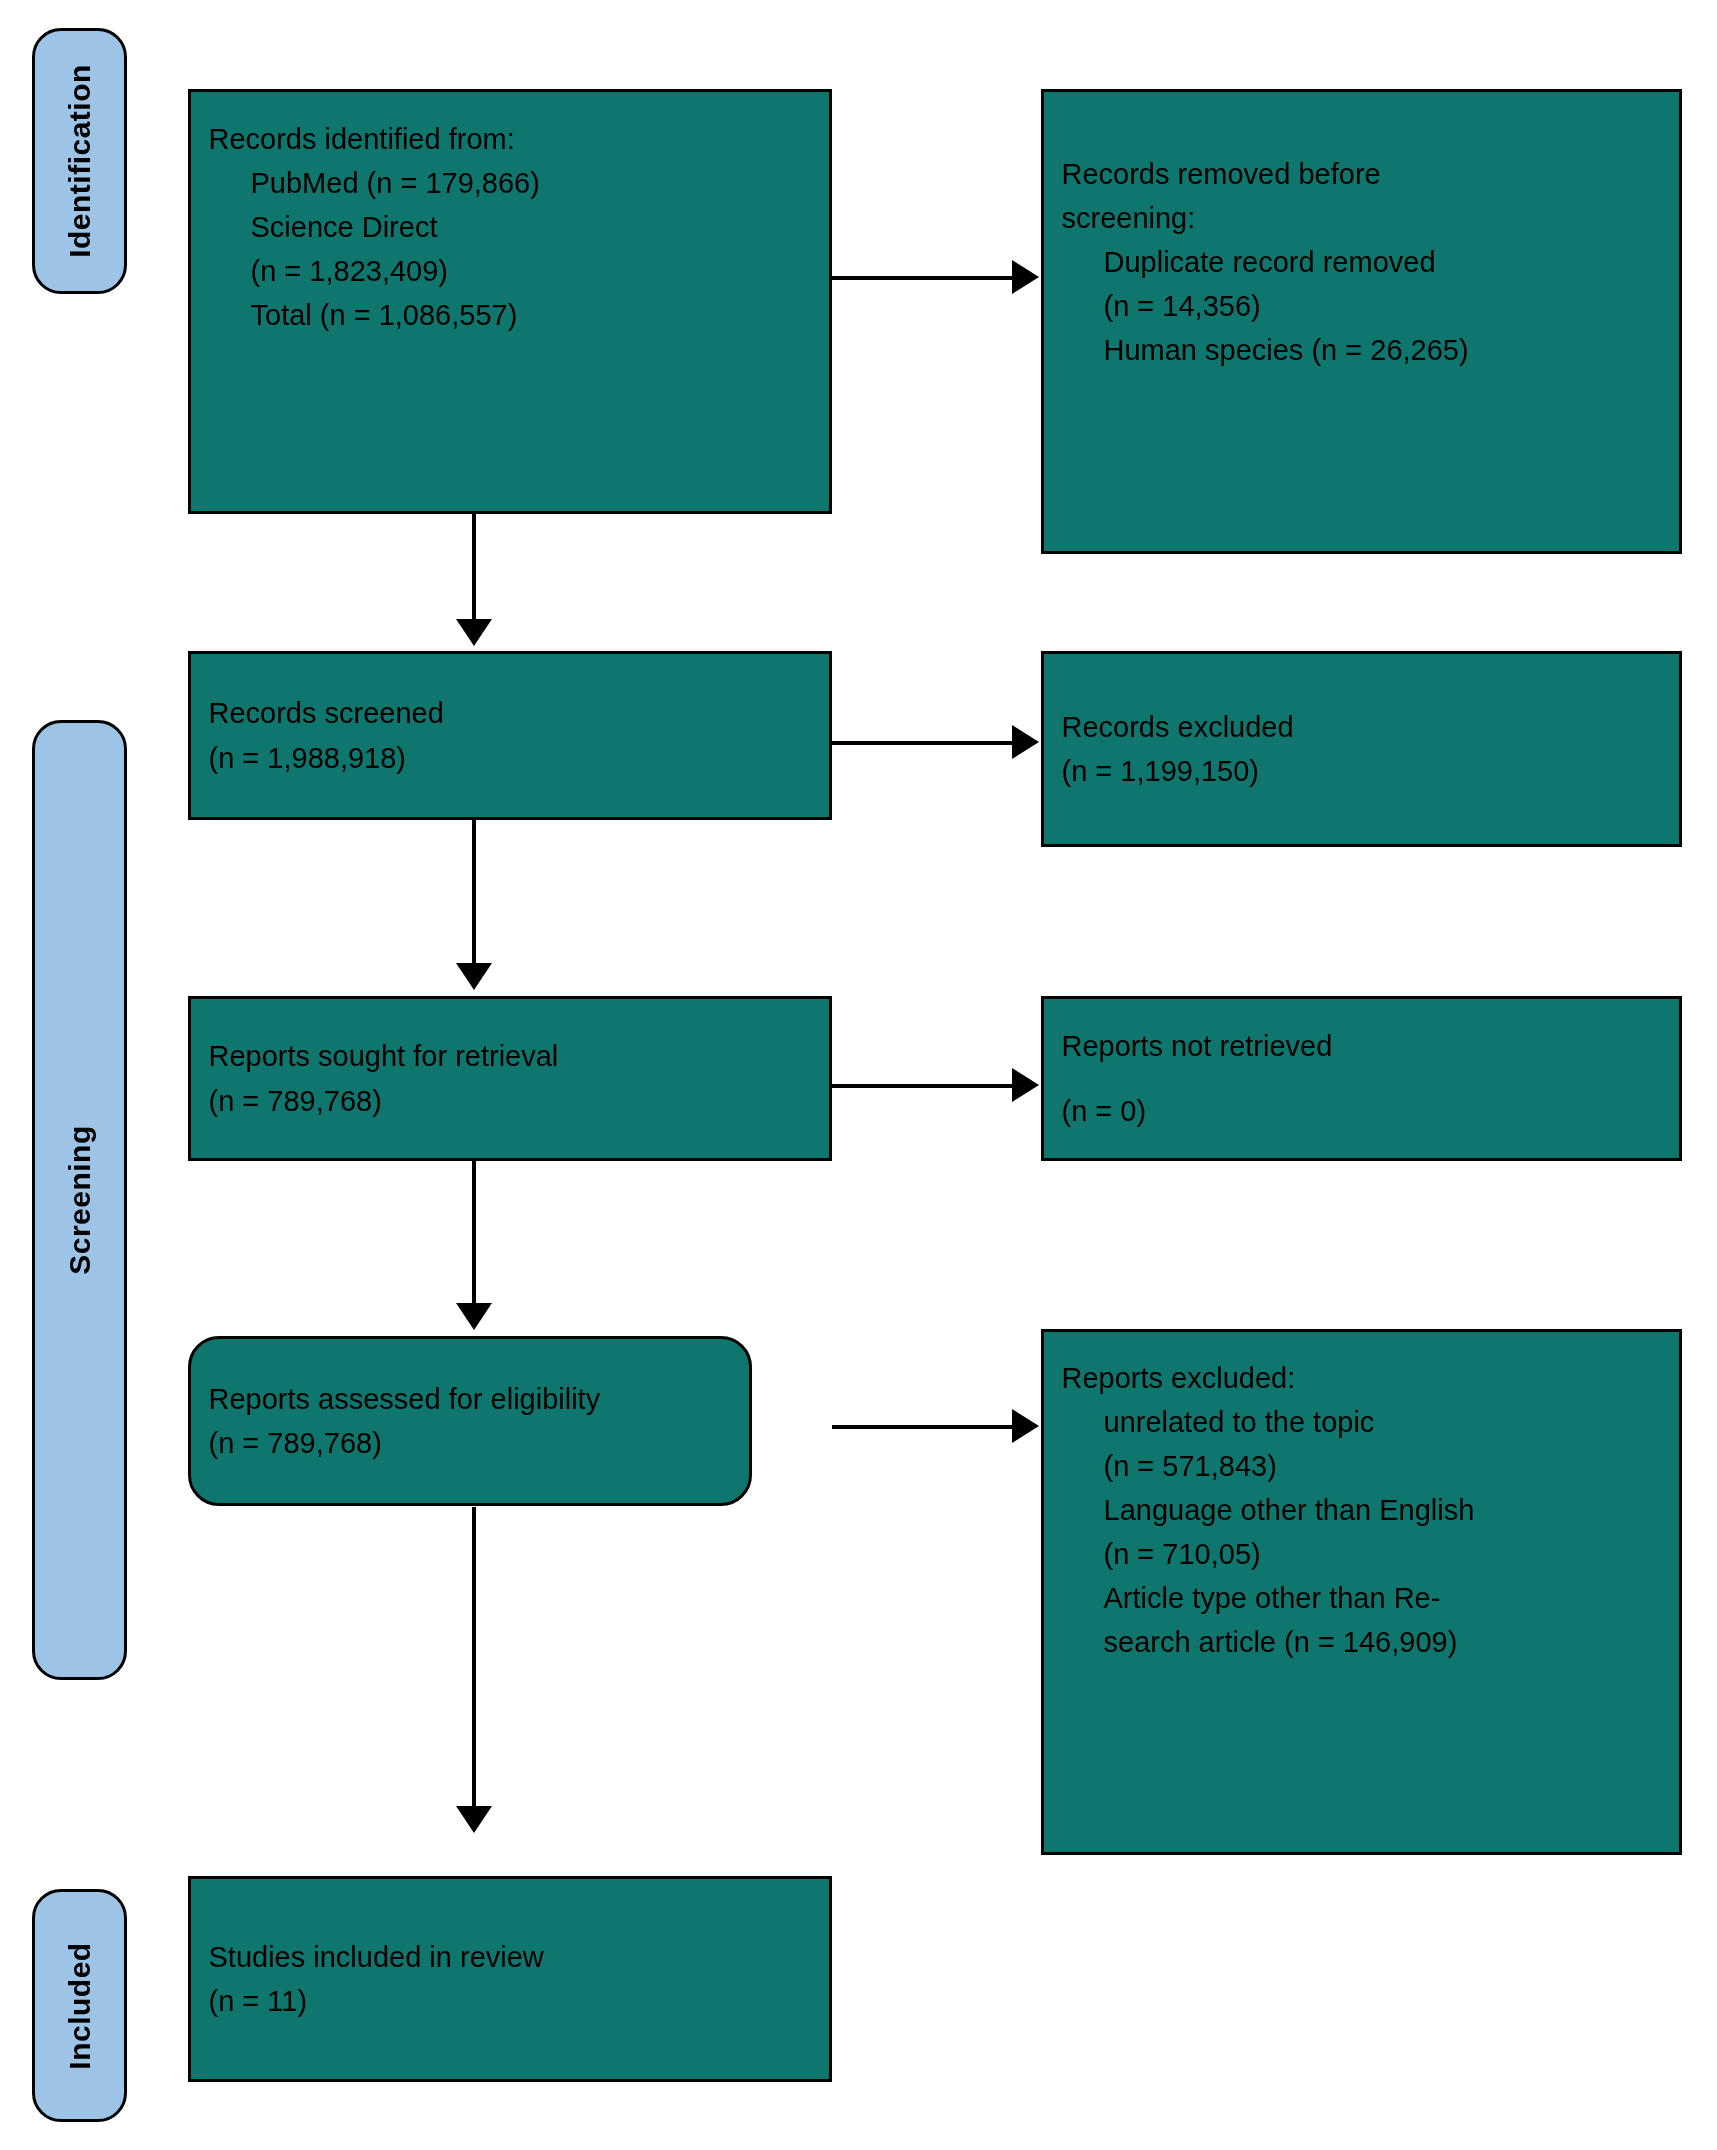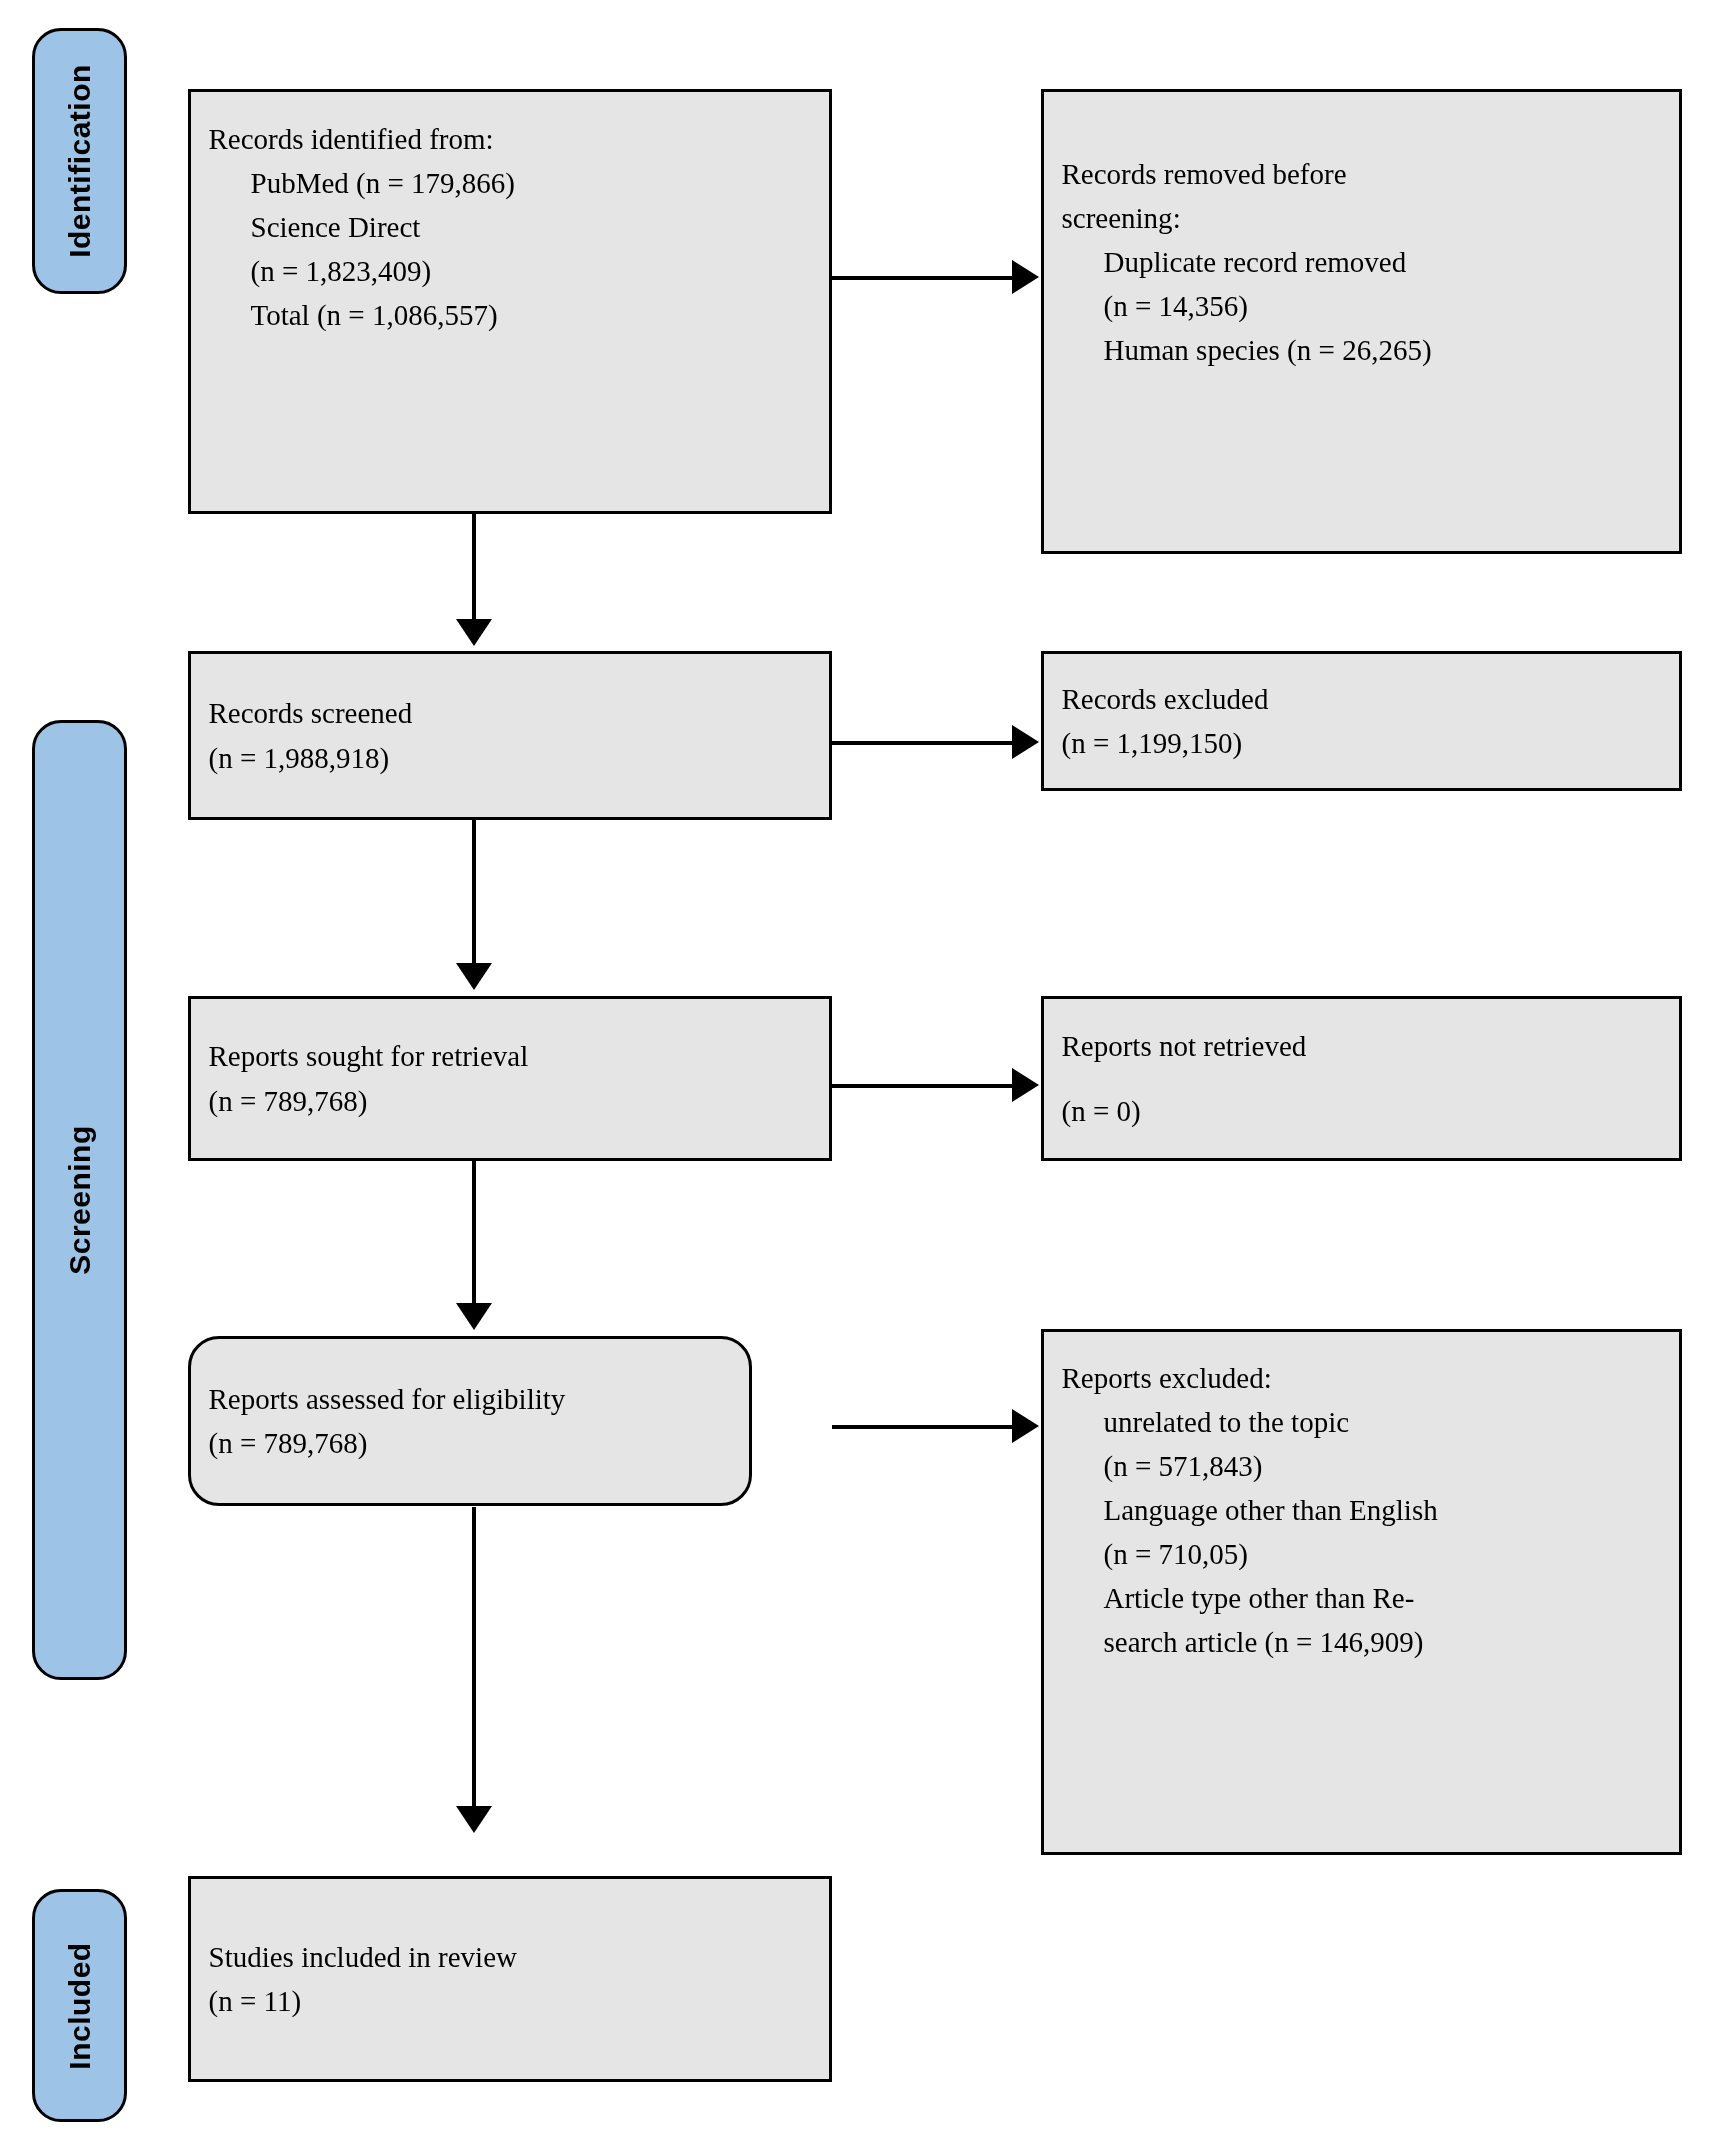--- a/index.html
+++ b/index.html
@@ -30,27 +30,26 @@
     white-space: nowrap;
     font-weight: bold;
     font-size: 30px;
     letter-spacing: 0.5px;
     color: #000000;
   }
 
   
   .flow-box {
     position: absolute;
-    background: #e5e5e5;
+    background: #0f766e;
     border: 3.6px solid #000000;
     padding: 15.5px 17.5px;
     display: flex;
     flex-direction: column;
     justify-content: center;
-    font-family: Liberation Serif, serif;
   }
   .line {
     font-size: 29px;
     line-height: 1.52;
     white-space: nowrap;
     color: #000000;
   }
   .line.indent { padding-left: 42px; }
 
   
@@ -110,21 +109,21 @@
     <div class="line indent">Duplicate record removed</div>
     <div class="line indent">(n = 14,356)</div>
     <div class="line indent">Human species (n = 26,265)</div>
   </div>
 
   <div class="flow-box" style="left:188px; top:651px; width:644px; height:169px;">
     <div class="line">Records screened</div>
     <div class="line">(n = 1,988,918)</div>
   </div>
 
-  <div class="flow-box" style="left:1041px; top:651px; width:641px; height:140px;">
+  <div class="flow-box" style="left:1041px; top:651px; width:641px; height:196px;">
     <div class="line">Records excluded</div>
     <div class="line">(n = 1,199,150)</div>
   </div>
 
   <div class="flow-box" style="left:188px; top:996px; width:644px; height:165px;">
     <div class="line">Reports sought for retrieval</div>
     <div class="line">(n = 789,768)</div>
   </div>
 
   <div class="flow-box" style="left:1041px; top:996px; width:641px; height:165px;gap:21px;">

